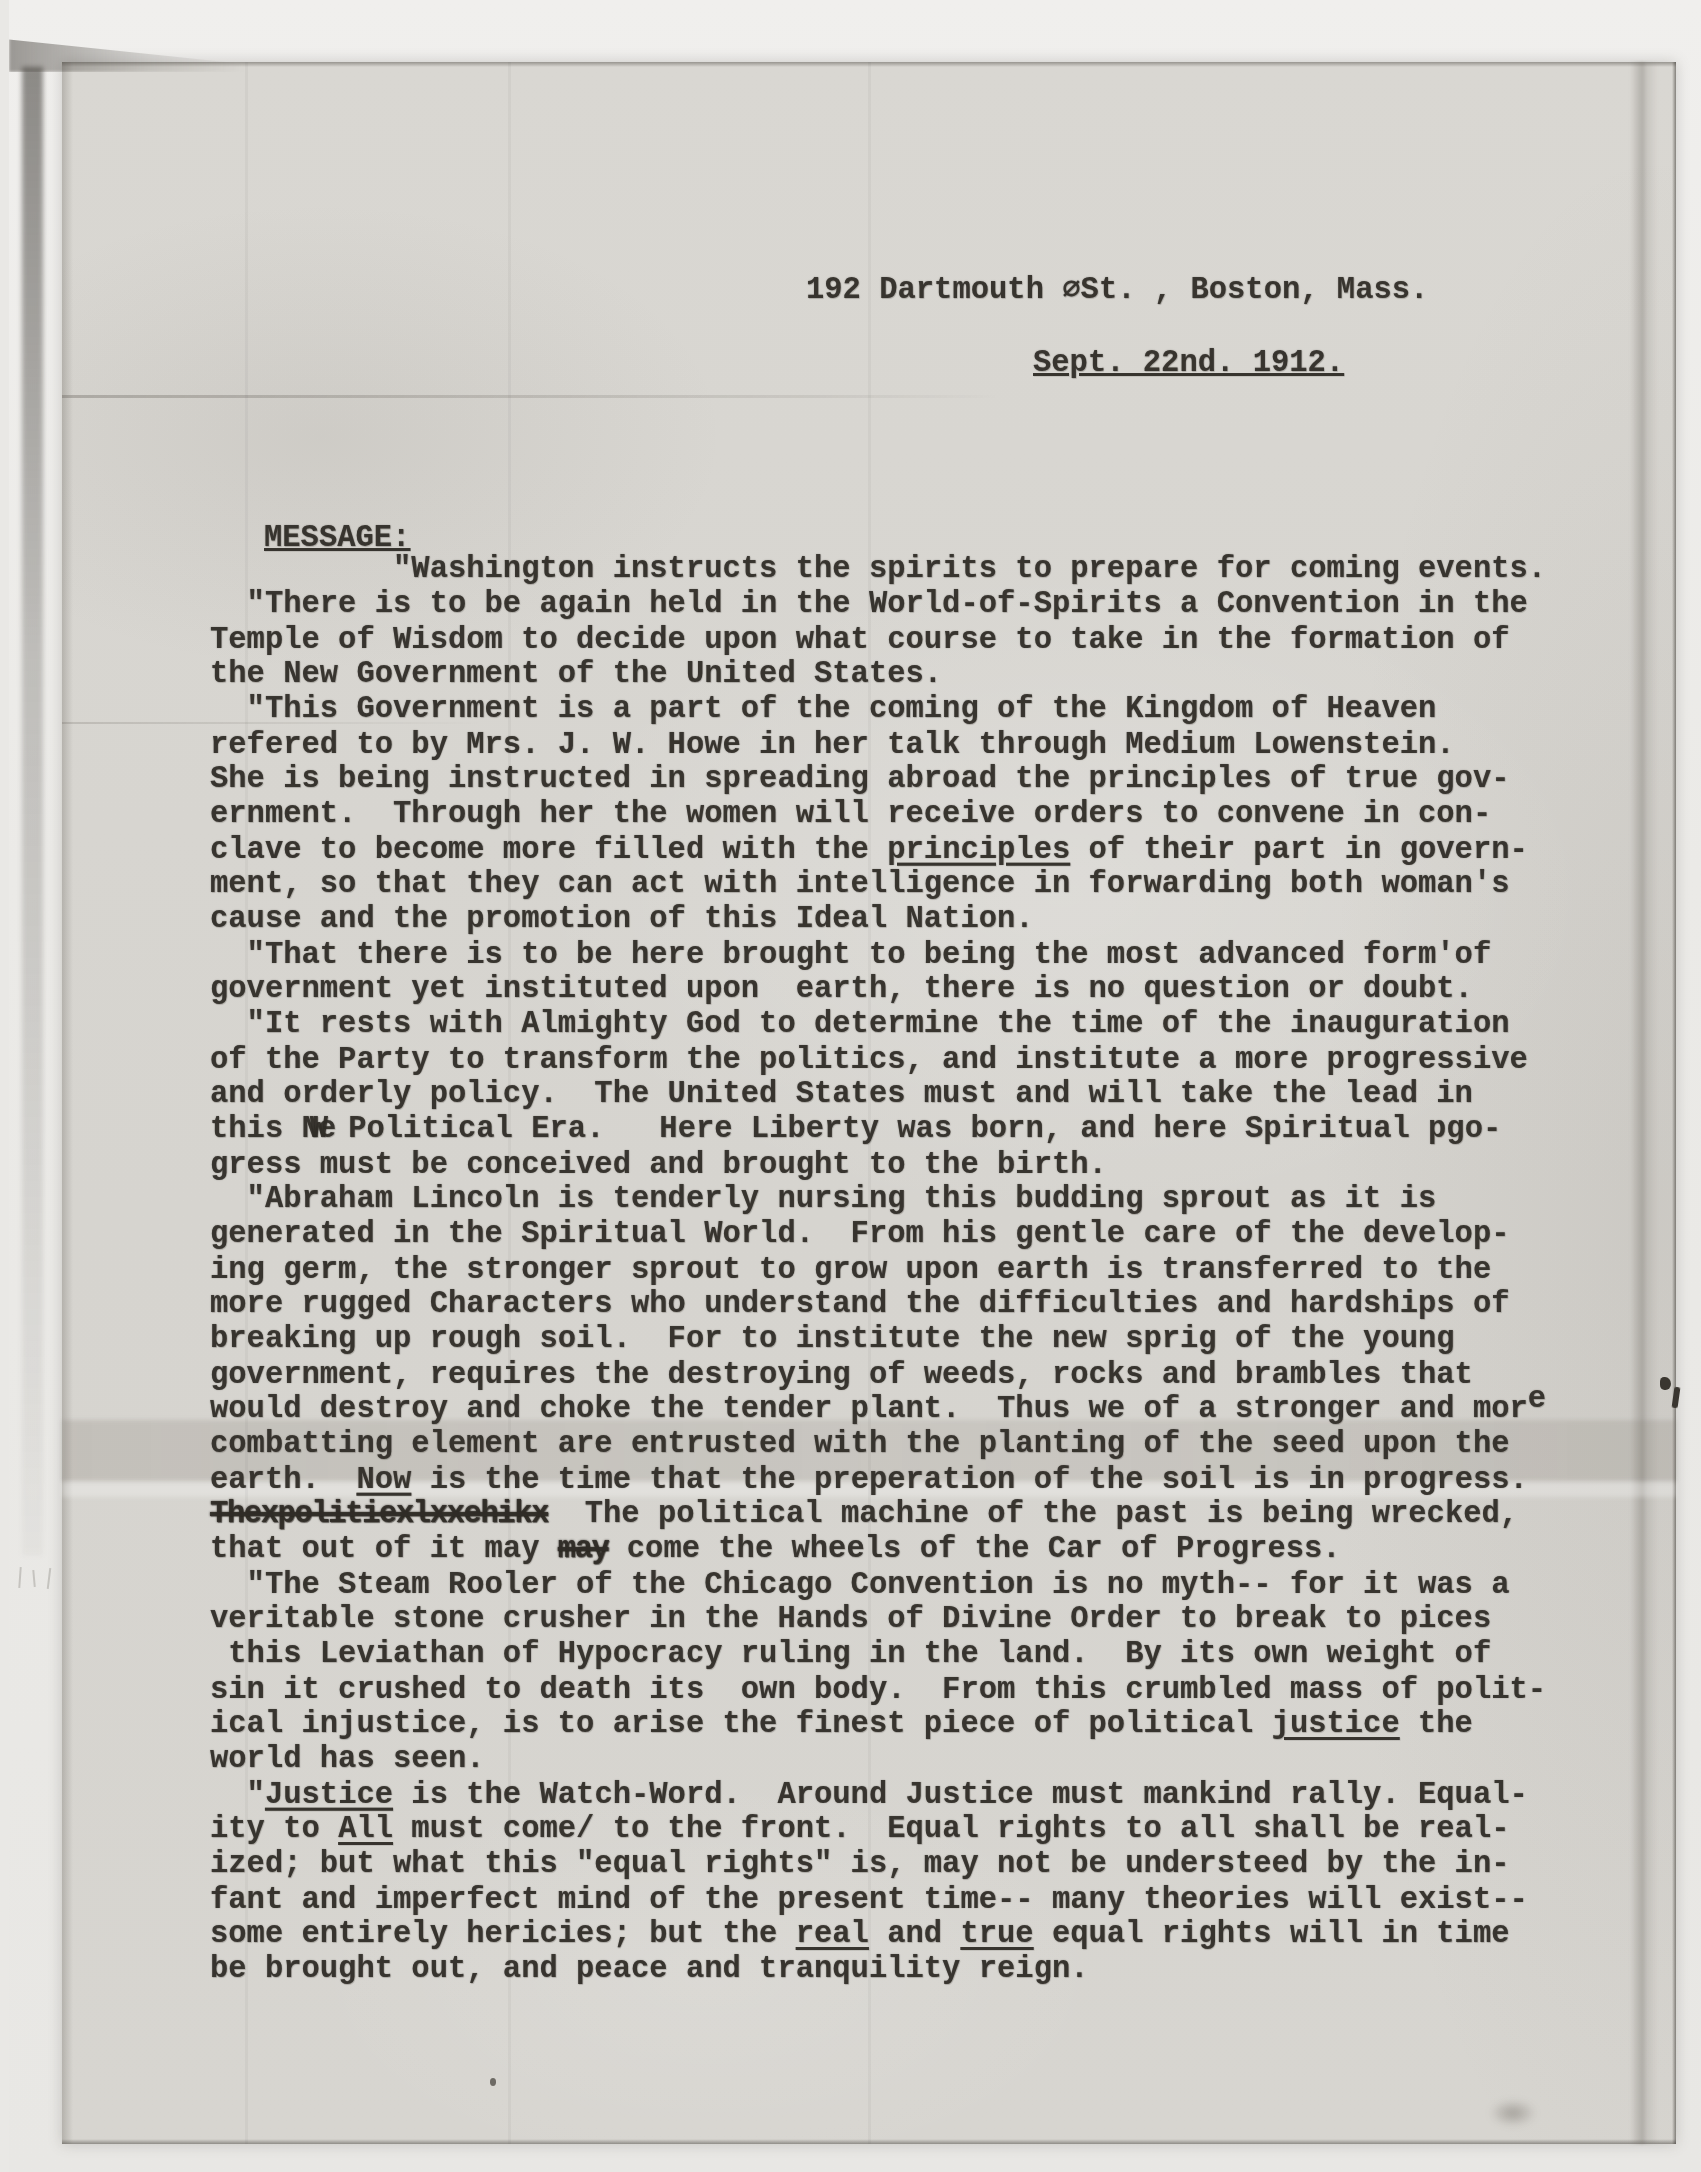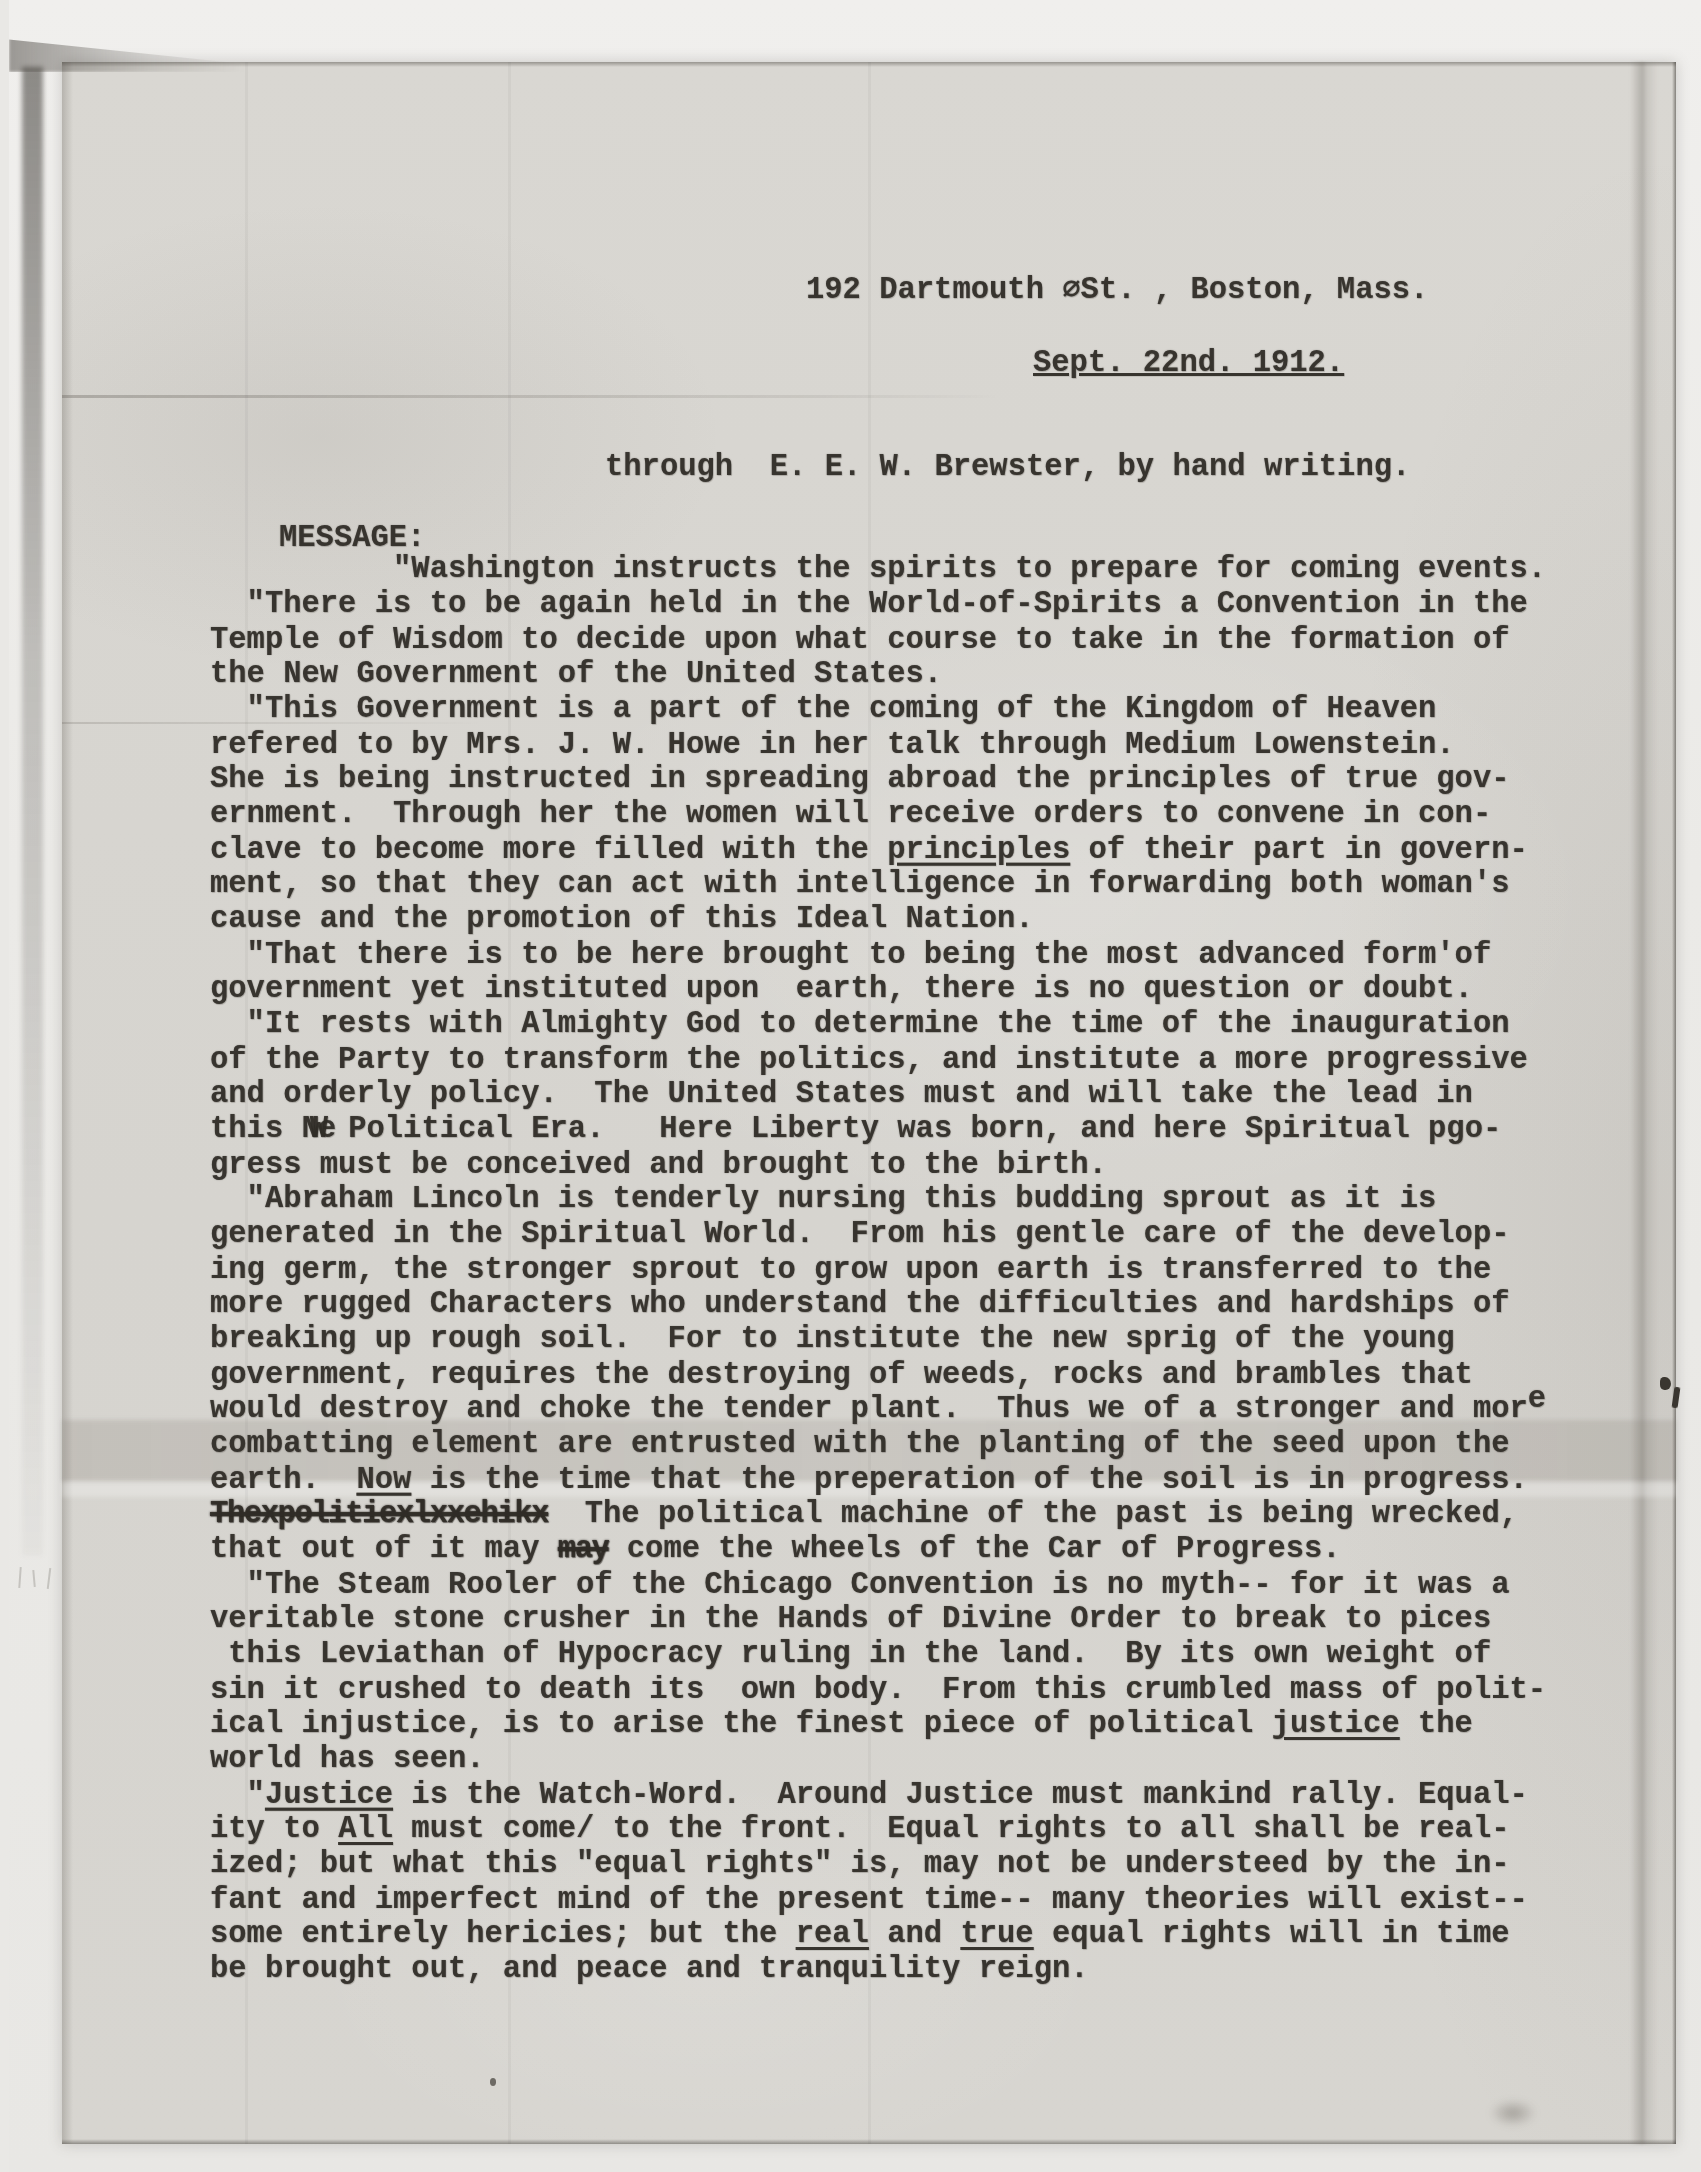--- a/index.html
+++ b/index.html
@@ -67,21 +67,21 @@
     font-size:30.5px;line-height:35px;
     color:var(--ink,rgba(48,44,39,0.90));
     text-shadow:0 0 1.4px rgba(48,44,39,0.45),0.7px 0.7px 0.7px rgba(48,44,39,0.18);
     filter:blur(0.3px);
     white-space:pre;
   }
   #address-line{left:797px;top:273px;}
   #date-line{left:1024px;top:346px;text-decoration:underline;}
   #title-line-1{left:360px;top:407px;}
   #title-line-2{left:596px;top:450px;}
-  #message-label{left:270px;top:521px;}
+  #message-label{left:255px;top:521px;text-decoration:underline;}
   #message-body{left:201px;top:552px;}
   .tline{height:35px;white-space:pre;}
   .tline:nth-child(3n){transform:translateY(0.7px);}
   .u{text-decoration:underline;text-decoration-thickness:2.8px;text-underline-offset:4.8px;}
   .s{text-decoration:line-through;text-decoration-thickness:4.2px;letter-spacing:-1.4px;
      text-shadow:0 0 2.1px rgba(40,36,31,0.8),0.7px 0.7px 0.7px rgba(40,36,31,0.5);}
   .o{letter-spacing:-0.33em;margin-right:0.12em;}
   .r{position:relative;top:-9.7px;display:inline-block;}
 </style>
 </head>
@@ -111,18 +111,17 @@
   <div id="pencil-ticks">
       <i></i>
       <i></i>
       <i></i>
     </div>
   <div id="mark-bottom-dot"></div>
   <div id="smudge-bottom-right"></div>
 
   <div class="type" id="address-line" style="color: rgba(48, 44, 39, 0.9);">192 Dartmouth ∅St. , Boston, Mass.</div>
   <div class="type" id="date-line" style="color: rgba(48, 44, 39, 0.9);">Sept. 22nd. 1912.</div>
-  <div class="type" id="title-line-2" style="color: rgba(48, 44, 39, 0.9);">through  E. E. W. Brewster, by hand writing.</div>
   <div class="type" id="message-label" style="color: rgba(48, 44, 39, 0.9);">MESSAGE:</div>
   <div class="type" id="message-body" style="color: rgba(48, 44, 39, 0.9);"><div class="tline"><span>          "Washington instructs the spirits to prepare for coming events.</span></div><div class="tline"><span>  "There is to be again held in the World-of-Spirits a Convention in the</span></div><div class="tline"><span>Temple of Wisdom to decide upon what course to take in the formation of</span></div><div class="tline"><span>the New Government of the United States.</span></div><div class="tline"><span>  "This Government is a part of the coming of the Kingdom of Heaven</span></div><div class="tline"><span>refered to by Mrs. J. W. Howe in her talk through Medium Lowenstein.</span></div><div class="tline"><span>She is being instructed in spreading abroad the principles of true gov-</span></div><div class="tline"><span>ernment.  Through her the women will receive orders to convene in con-</span></div><div class="tline"><span>clave to become more filled with the </span><span class="u">principles</span><span> of their part in govern-</span></div><div class="tline"><span>ment, so that they can act with intelligence in forwarding both woman's</span></div><div class="tline"><span>cause and the promotion of this Ideal Nation.</span></div><div class="tline"><span>  "That there is to be here brought to being the most advanced form'of</span></div><div class="tline"><span>government yet instituted upon  earth, there is no question or doubt.</span></div><div class="tline"><span>  "It rests with Almighty God to determine the time of the inauguration</span></div><div class="tline"><span>of the Party to transform the politics, and institute a more progressive</span></div><div class="tline"><span>and orderly policy.  The United States must and will take the lead in</span></div><div class="tline"><span>this </span><span class="o">NWe</span><span> Political Era.   Here Liberty was born, and here Spiritual pgo-</span></div><div class="tline"><span>gress must be conceived and brought to the birth.</span></div><div class="tline"><span>  "Abraham Lincoln is tenderly nursing this budding sprout as it is</span></div><div class="tline"><span>generated in the Spiritual World.  From his gentle care of the develop-</span></div><div class="tline"><span>ing germ, the stronger sprout to grow upon earth is transferred to the</span></div><div class="tline"><span>more rugged Characters who understand the difficulties and hardships of</span></div><div class="tline"><span>breaking up rough soil.  For to institute the new sprig of the young</span></div><div class="tline"><span>government, requires the destroying of weeds, rocks and brambles that</span></div><div class="tline"><span>would destroy and choke the tender plant.  Thus we of a stronger and mor</span><span class="r">e</span></div><div class="tline"><span>combatting element are entrusted with the planting of the seed upon the</span></div><div class="tline"><span>earth.  </span><span class="u">Now</span><span> is the time that the preperation of the soil is in progress.</span></div><div class="tline"><span class="s">Thexpolitiexlxxehikx</span><span>  The political machine of the past is being wrecked,</span></div><div class="tline"><span>that out of it may </span><span class="s">may</span><span> come the wheels of the Car of Progress.</span></div><div class="tline"><span>  "The Steam Rooler of the Chicago Convention is no myth-- for it was a</span></div><div class="tline"><span>veritable stone crusher in the Hands of Divine Order to break to pices</span></div><div class="tline"><span> this Leviathan of Hypocracy ruling in the land.  By its own weight of</span></div><div class="tline"><span>sin it crushed to death its  own body.  From this crumbled mass of polit-</span></div><div class="tline"><span>ical injustice, is to arise the finest piece of political </span><span class="u">justice</span><span> the</span></div><div class="tline"><span>world has seen.</span></div><div class="tline"><span>  "</span><span class="u">Justice</span><span> is the Watch-Word.  Around Justice must mankind rally. Equal-</span></div><div class="tline"><span>ity to </span><span class="u">All</span><span> must come/ to the front.  Equal rights to all shall be real-</span></div><div class="tline"><span>ized; but what this "equal rights" is, may not be understeed by the in-</span></div><div class="tline"><span>fant and imperfect mind of the present time-- many theories will exist--</span></div><div class="tline"><span>some entirely hericies; but the </span><span class="u">real</span><span> and </span><span class="u">true</span><span> equal rights will in time</span></div><div class="tline"><span>be brought out, and peace and tranquility reign.</span></div></div>
 
 </div>
 
 
 </body></html>

